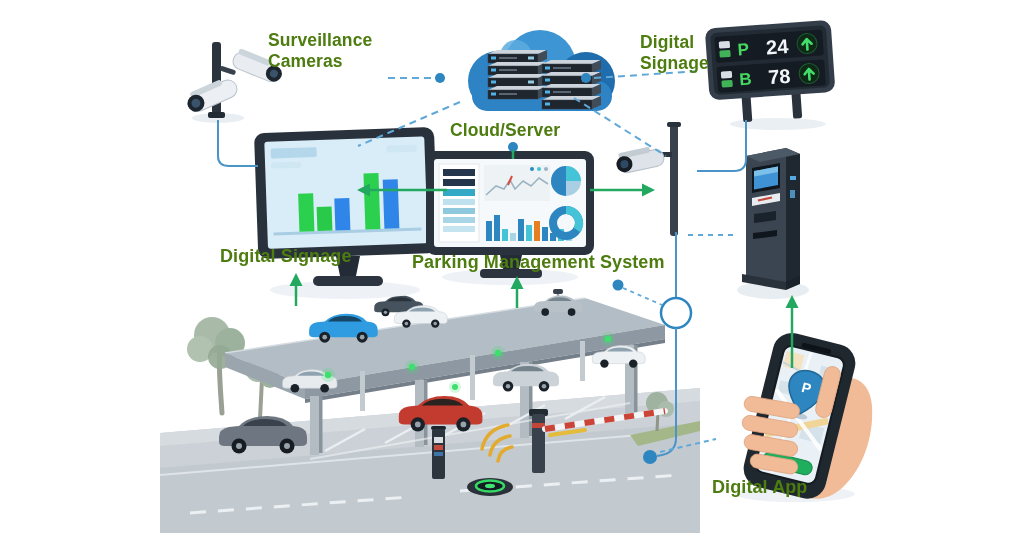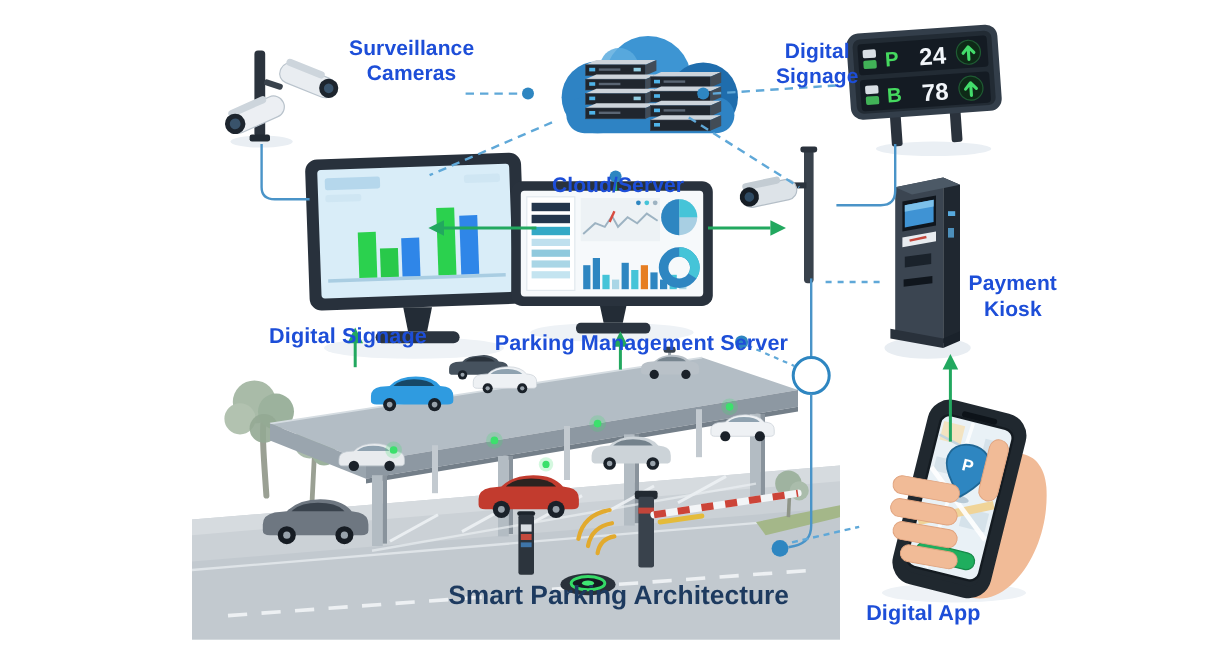--- a/index.html
+++ b/index.html
@@ -1,22 +1,22 @@
 <!DOCTYPE html>
 <html><head>
 <meta charset="utf-8">
 <style>
   html,body{margin:0;padding:0;background:#fff;}
   .canvas{position:relative;width:1024px;height:538px;background:#ffffff;overflow:hidden;
           font-family:"Liberation Sans",sans-serif;}
   .abs{position:absolute;}
   svg{overflow:visible;display:block;}
-  .lbl{position:absolute;color:#1d4ed8;font-weight:700;text-align:center;line-height:1.22;
+  .lbl{position:absolute;color:#4d7c0f;font-weight:700;text-align:left;line-height:1.22;
        letter-spacing:.1px;z-index:6;}
-  .lbl.nowrap{white-space:nowrap;margin-top:24px;}
+  .lbl.nowrap{white-space:nowrap;}
   .title{position:absolute;color:#1d3a5f;font-weight:700;text-align:center;z-index:6;}
   .icon-layer{z-index:2;}
   .scene-layer{z-index:1;}
   .conn-layer{position:absolute;left:0;top:0;z-index:4;pointer-events:none;}
 </style>
 </head>
 <body>
 
 <div class="canvas">
 
@@ -506,18 +506,16 @@
     <circle cx="650" cy="457" r="7" fill="#2e86c1"></circle>
     <circle cx="618" cy="285" r="5.5" fill="#2e86c1"></circle>
     <path d="M623 288 L662 305" stroke="#5fa8d8" stroke-width="1.8" stroke-dasharray="4 4" fill="none"></path>
     <path d="M660 452 L716 439" stroke="#5fa8d8" stroke-width="2" stroke-dasharray="5 4" fill="none"></path>
   </svg>
 
   <div class="lbl" style="left:268px;top:30px;width:150px;font-size:17.5px;">Surveillance Cameras</div>
   <div class="lbl nowrap" style="left:450px;top:120px;width:130px;font-size:17.5px;">Cloud/Server</div>
   <div class="lbl" style="left:640px;top:32px;width:82px;font-size:17.5px;">Digital Signage</div>
   <div class="lbl nowrap" style="left:220px;top:246px;width:140px;font-size:18px;">Digital Signage</div>
-  <div class="lbl nowrap" style="left:412px;top:252px;width:245px;font-size:18px;">Parking Management Server</div>
-  <div class="lbl" style="left:800px;top:226px;width:88px;font-size:17.5px;">Payment Kiosk</div>
+  <div class="lbl nowrap" style="left:412px;top:252px;width:245px;font-size:18px;">Parking Management System</div>
   <div class="lbl nowrap" style="left:712px;top:477px;width:115px;font-size:18px;">Digital App</div>
-  <div class="title nowrap" style="left:358px;top:483px;width:315px;font-size:22px;white-space:nowrap;">Smart Parking Architecture</div>
 
 </div>
 
 </body></html>

